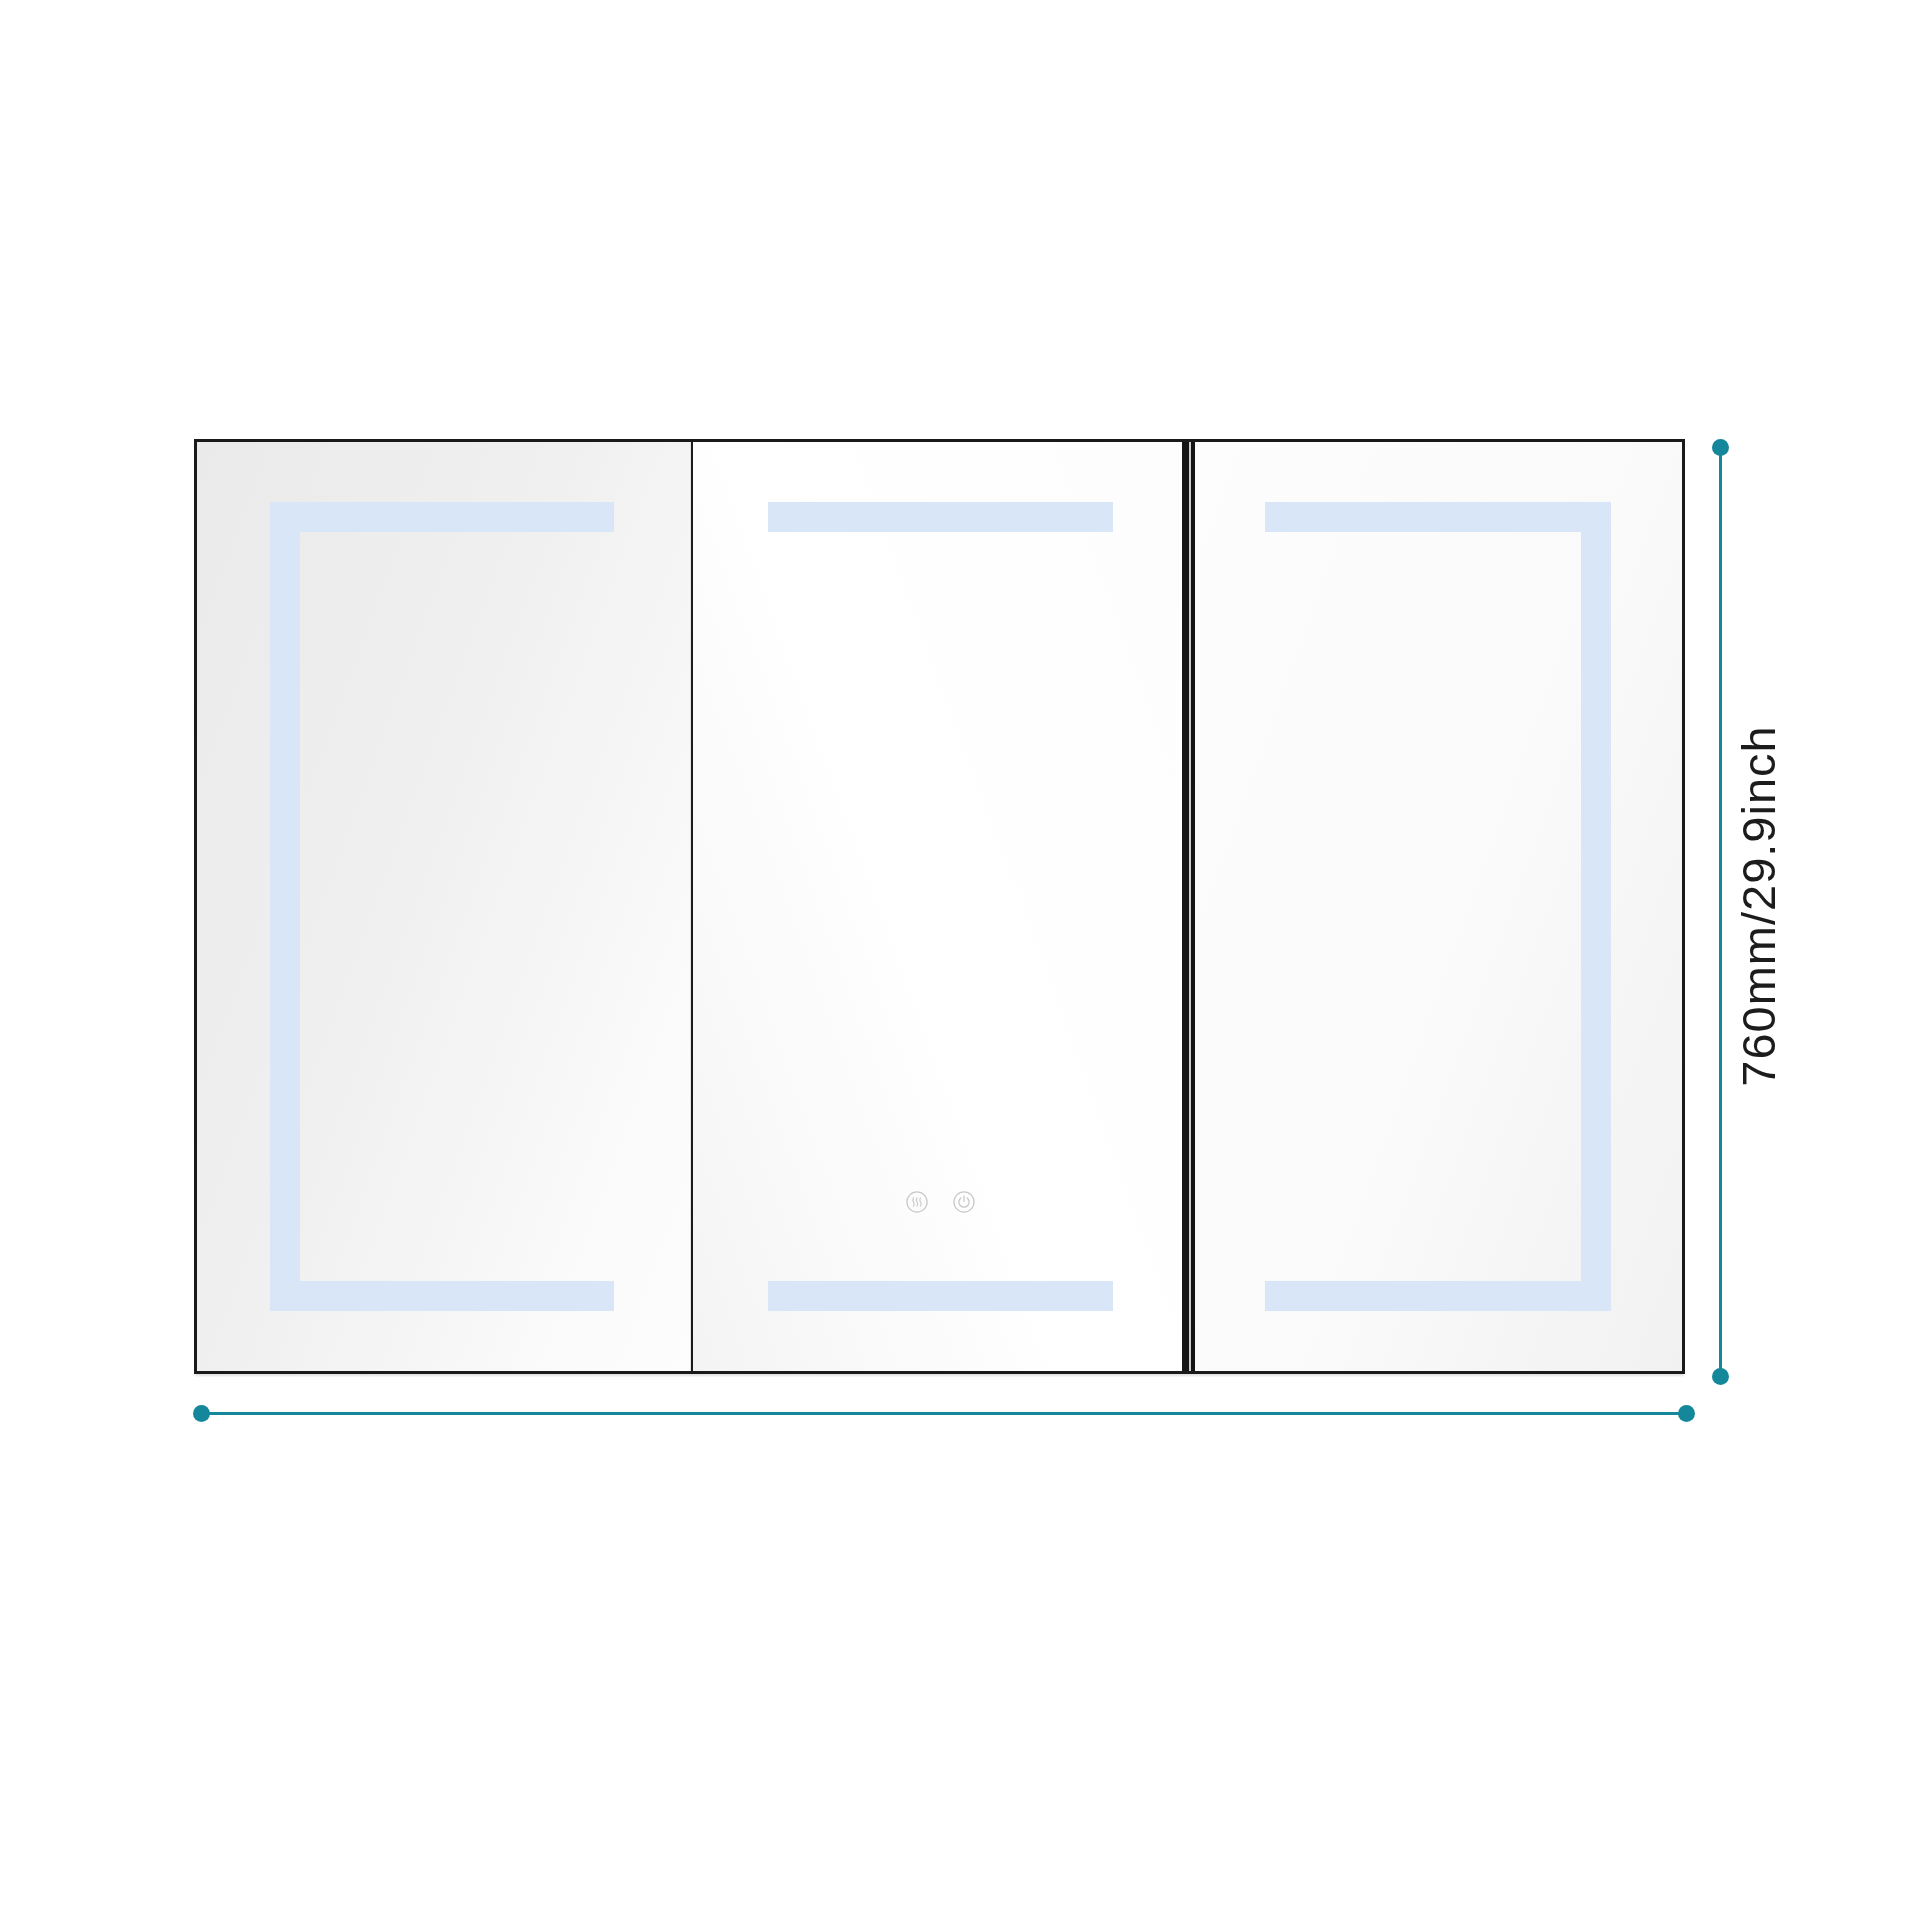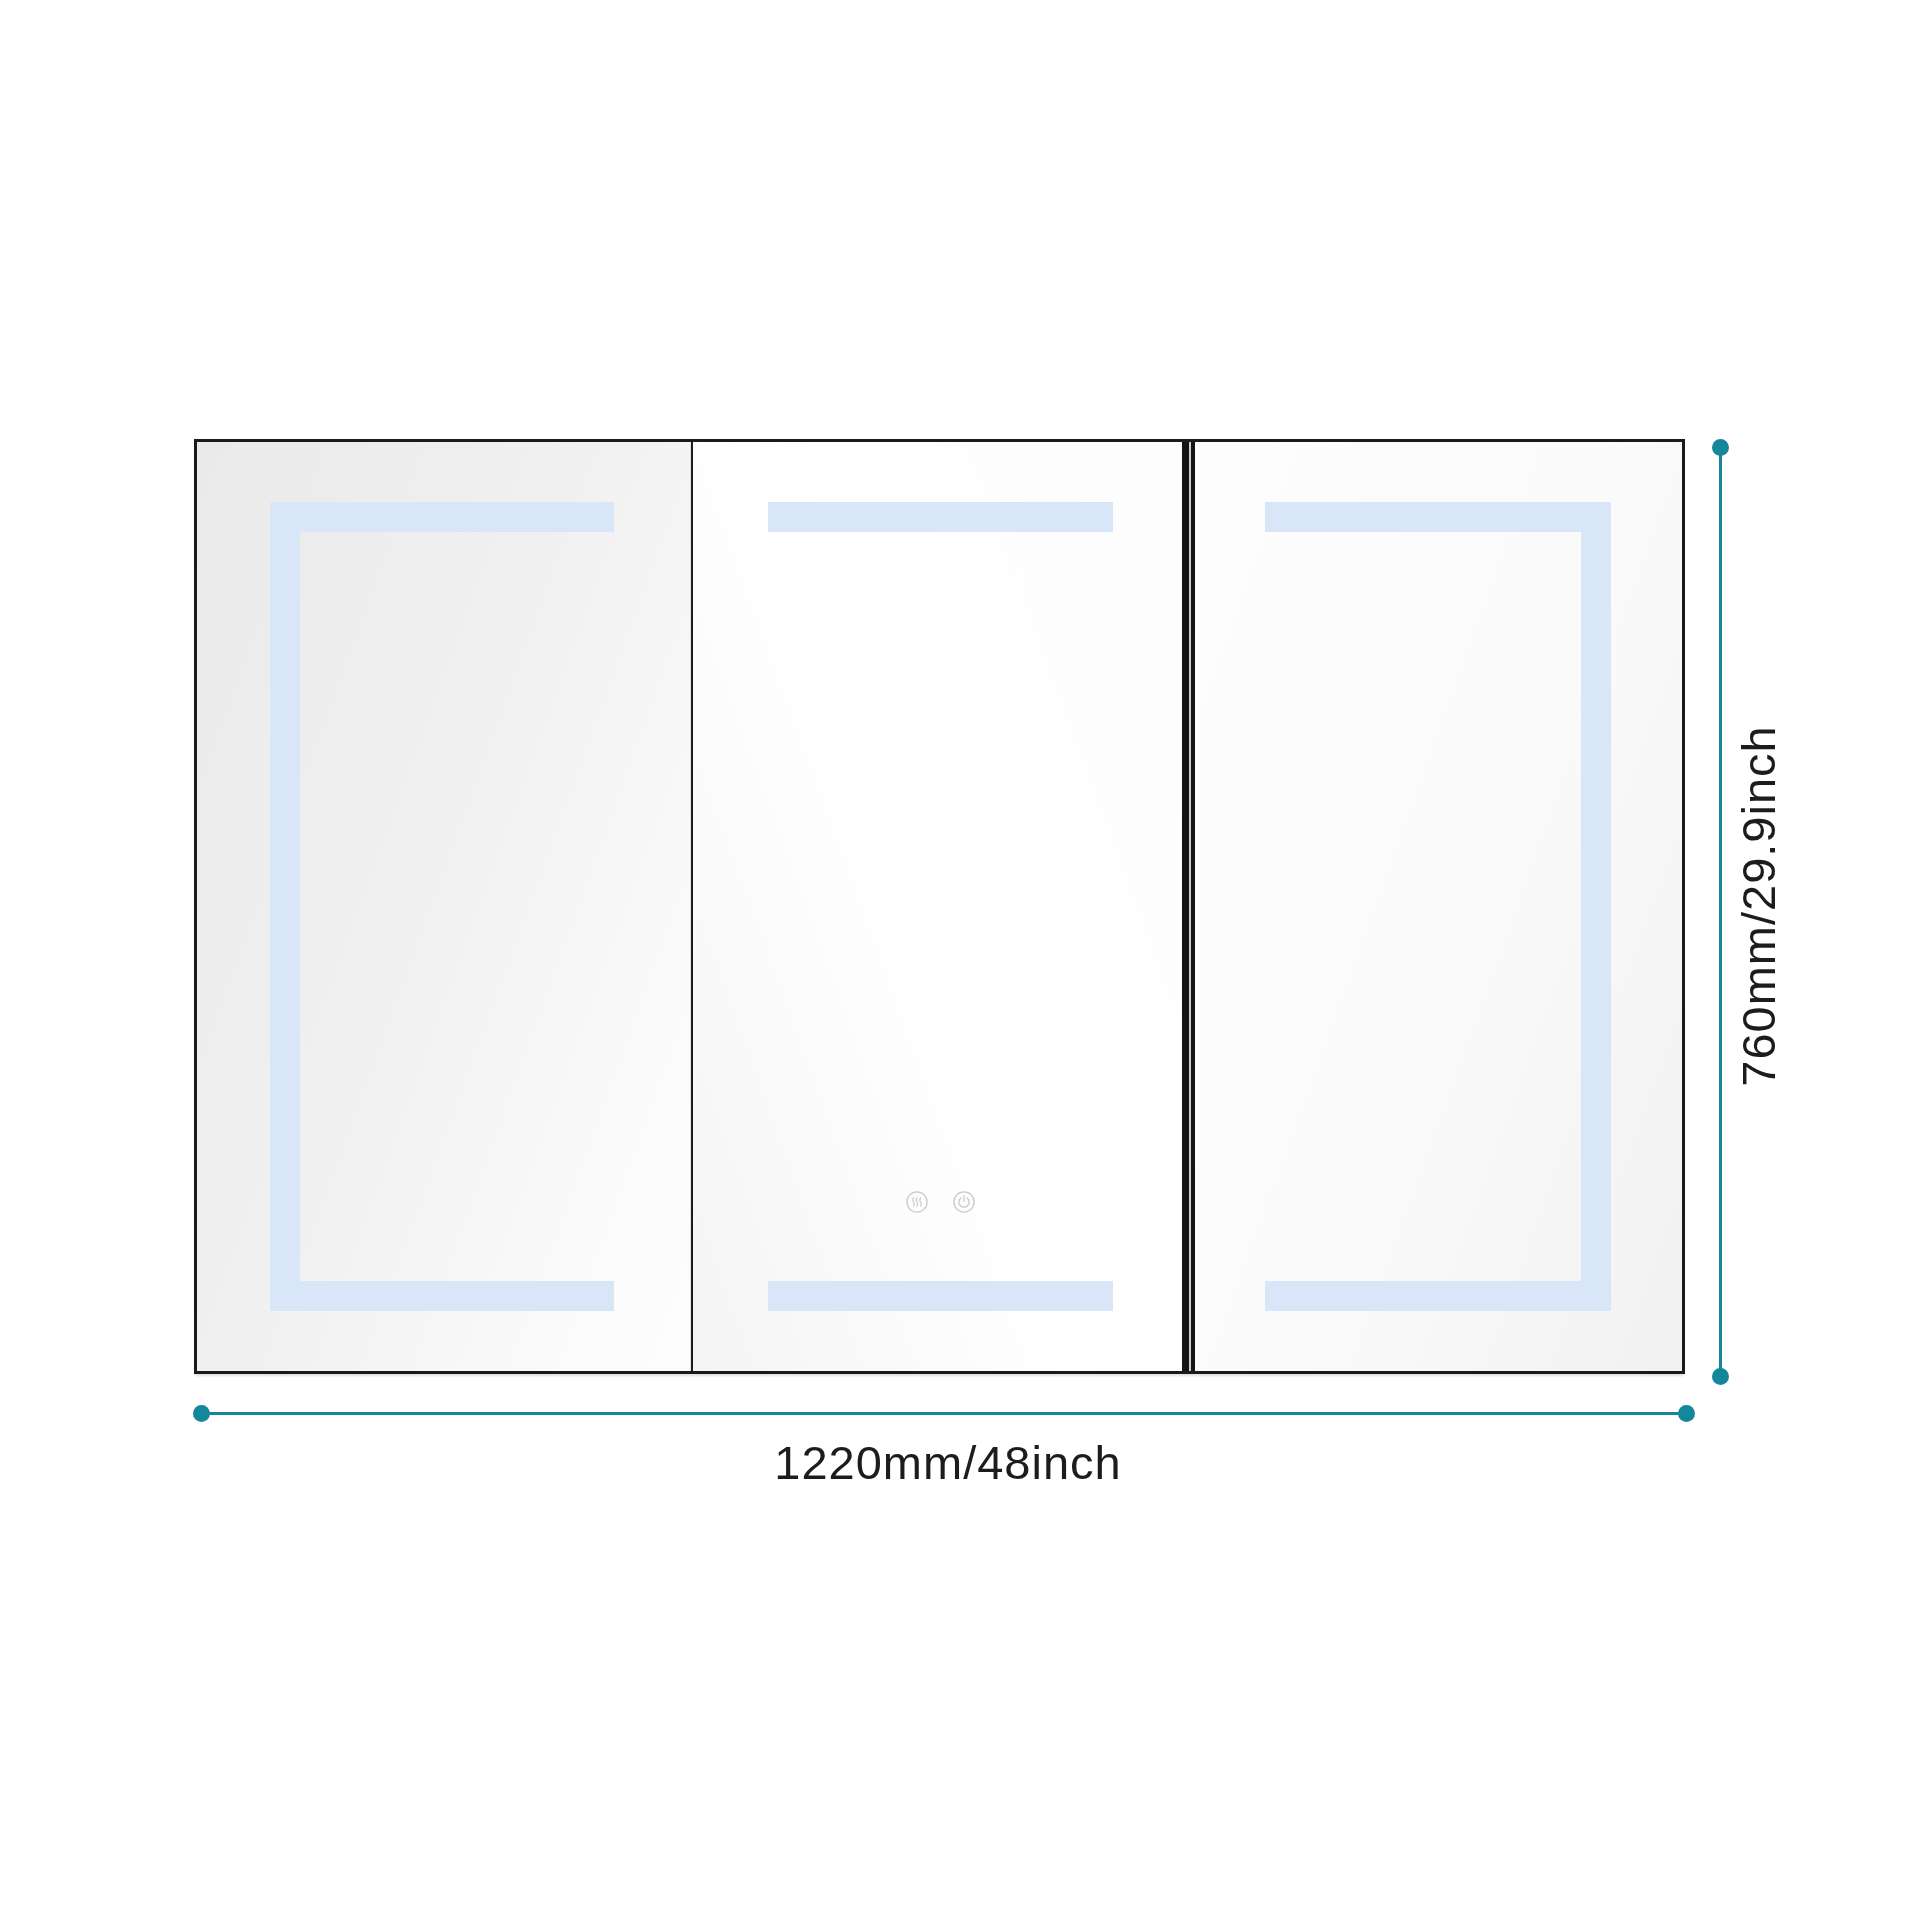--- a/index.html
+++ b/index.html
@@ -196,16 +196,15 @@
   </div>
 
   <div class="dim-line-v"></div>
   <div class="dim-dot dot-v-top"></div>
   <div class="dim-dot dot-v-bottom"></div>
   <div class="dim-label dim-label-height">760mm/29.9inch</div>
 
   <div class="dim-line-h"></div>
   <div class="dim-dot dot-h-left"></div>
   <div class="dim-dot dot-h-right"></div>
-  <div class="dim-label dim-label-width">1220mm/48inch</div>
 
 </div>
 
 
 </body></html>

